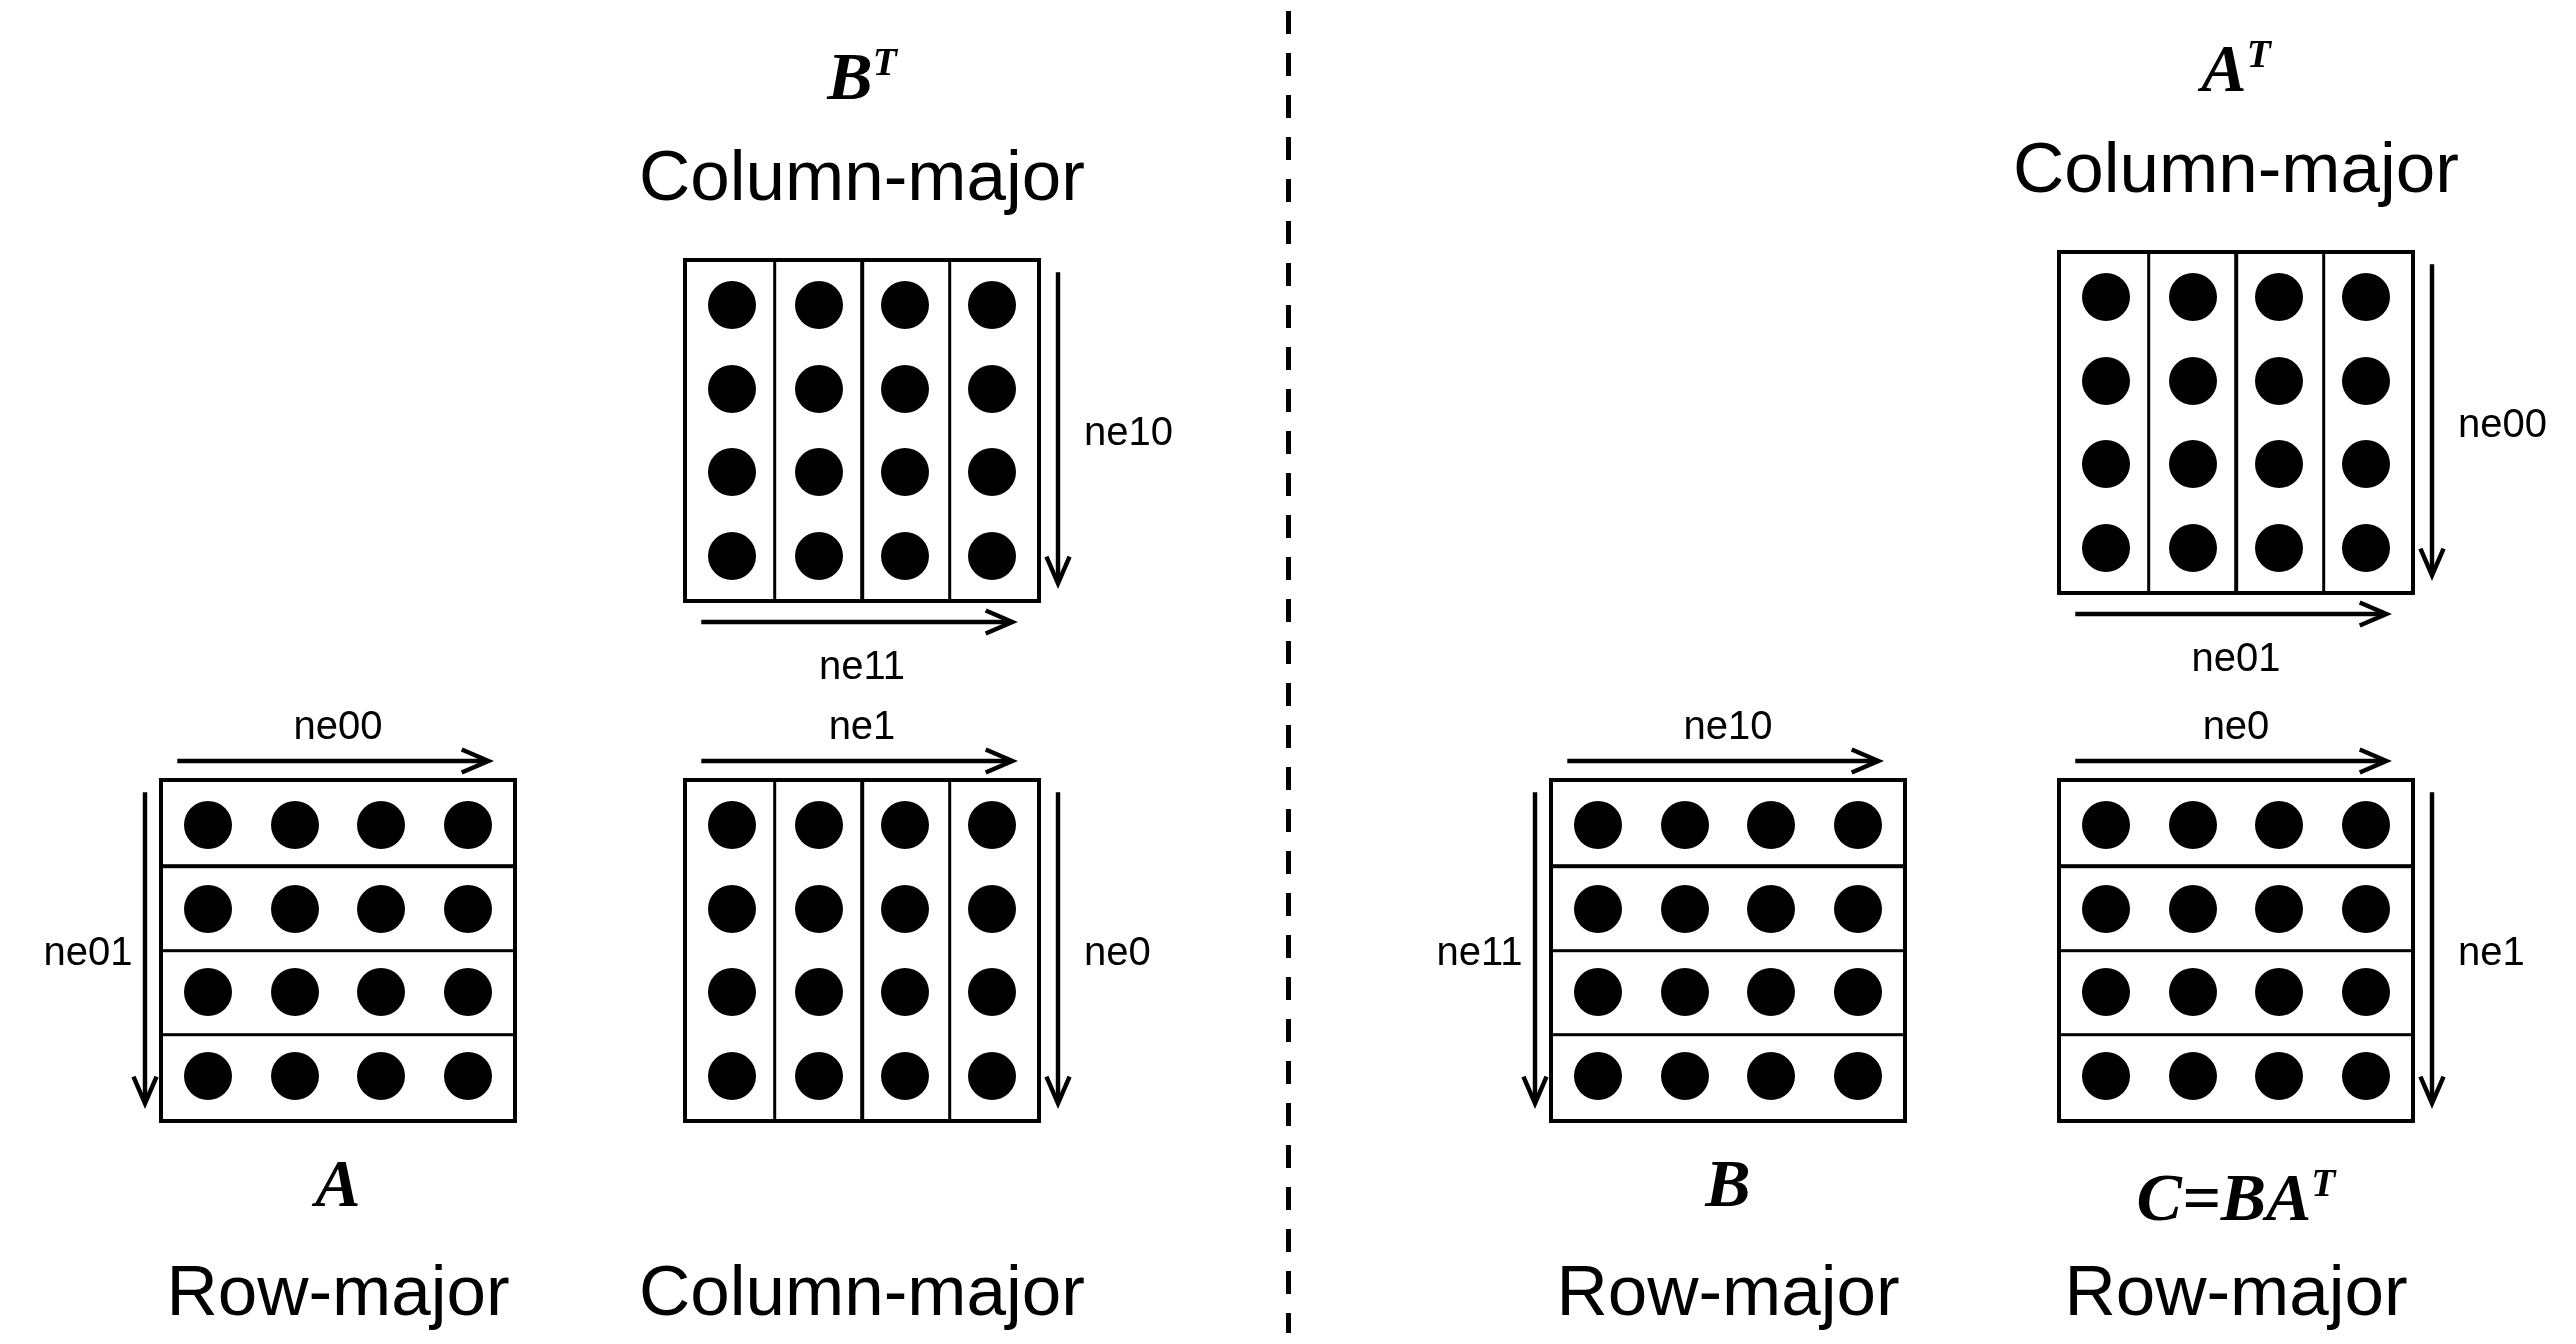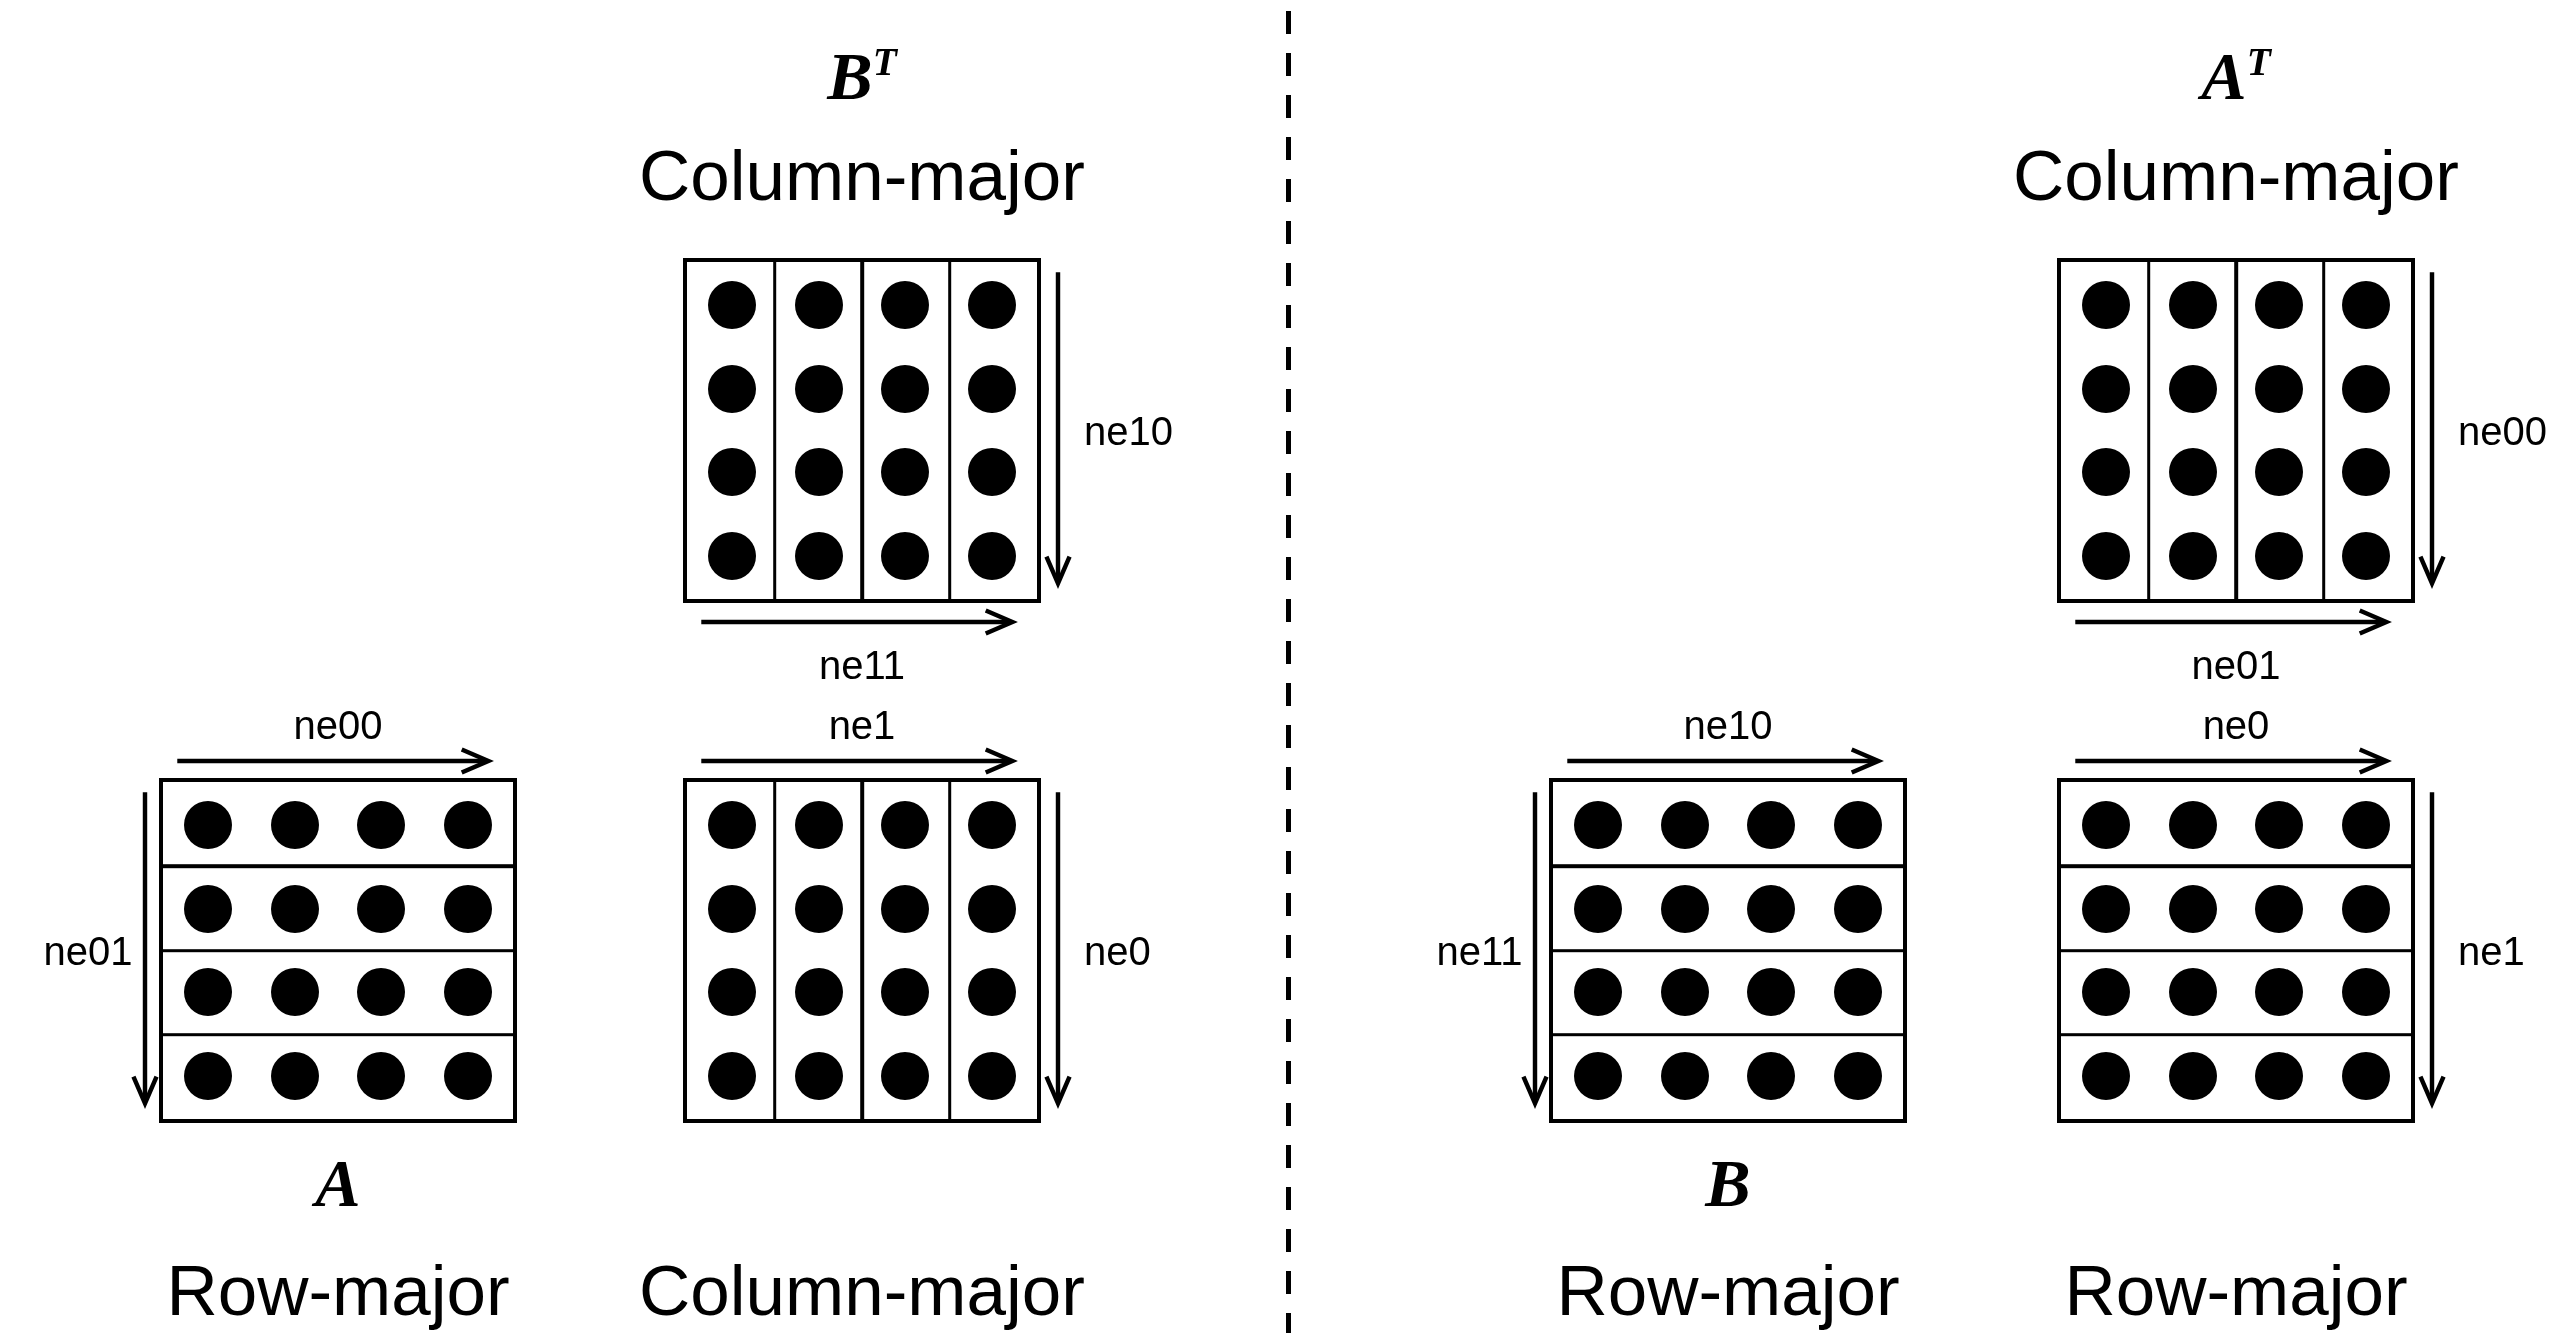--- a/index.html
+++ b/index.html
@@ -162,21 +162,21 @@
             <line x1="2" y1="18" x2="346" y2="18"></line>
             <path d="M322 5 L352 18 L322 31"></path>
           </svg></div>
         <div class="nelabel label-top">ne1</div>
         <div class="arr a-right"><svg width="32" height="323" viewBox="0 0 36 360">
             <line x1="18" y1="2" x2="18" y2="346"></line>
             <path d="M5 322 L18 352 L31 322"></path>
           </svg></div>
         <div class="nelabel label-right">ne0</div>
       </div>
-      <div class="mbox" style="left: 2057px; top: 258px;">
+      <div class="mbox" style="left: 2057px; top: 250px;">
         <div class="divline v" style="left: 25%;"></div>
         <div class="divline v" style="left: 50%;"></div>
         <div class="divline v" style="left: 75%;"></div>
         <div class="dots">
           <div class="dot"></div>
           <div class="dot"></div>
           <div class="dot"></div>
           <div class="dot"></div>
           <div class="dot"></div>
           <div class="dot"></div>
@@ -254,20 +254,21 @@
           <div class="dot"></div>
           <div class="dot"></div>
           <div class="dot"></div>
           <div class="dot"></div>
           <div class="dot"></div>
           <div class="dot"></div>
           <div class="dot"></div>
           <div class="dot"></div>
           <div class="dot"></div>
         </div>
+        <div class="math-title t-below">C=BA<sup>T</sup></div>
         <div class="layout-label l-below">Row-major</div>
         <div class="arr a-top"><svg width="323" height="32" viewBox="0 0 360 36">
             <line x1="2" y1="18" x2="346" y2="18"></line>
             <path d="M322 5 L352 18 L322 31"></path>
           </svg></div>
         <div class="nelabel label-top">ne0</div>
         <div class="arr a-right"><svg width="32" height="323" viewBox="0 0 36 360">
             <line x1="18" y1="2" x2="18" y2="346"></line>
             <path d="M5 322 L18 352 L31 322"></path>
           </svg></div>

